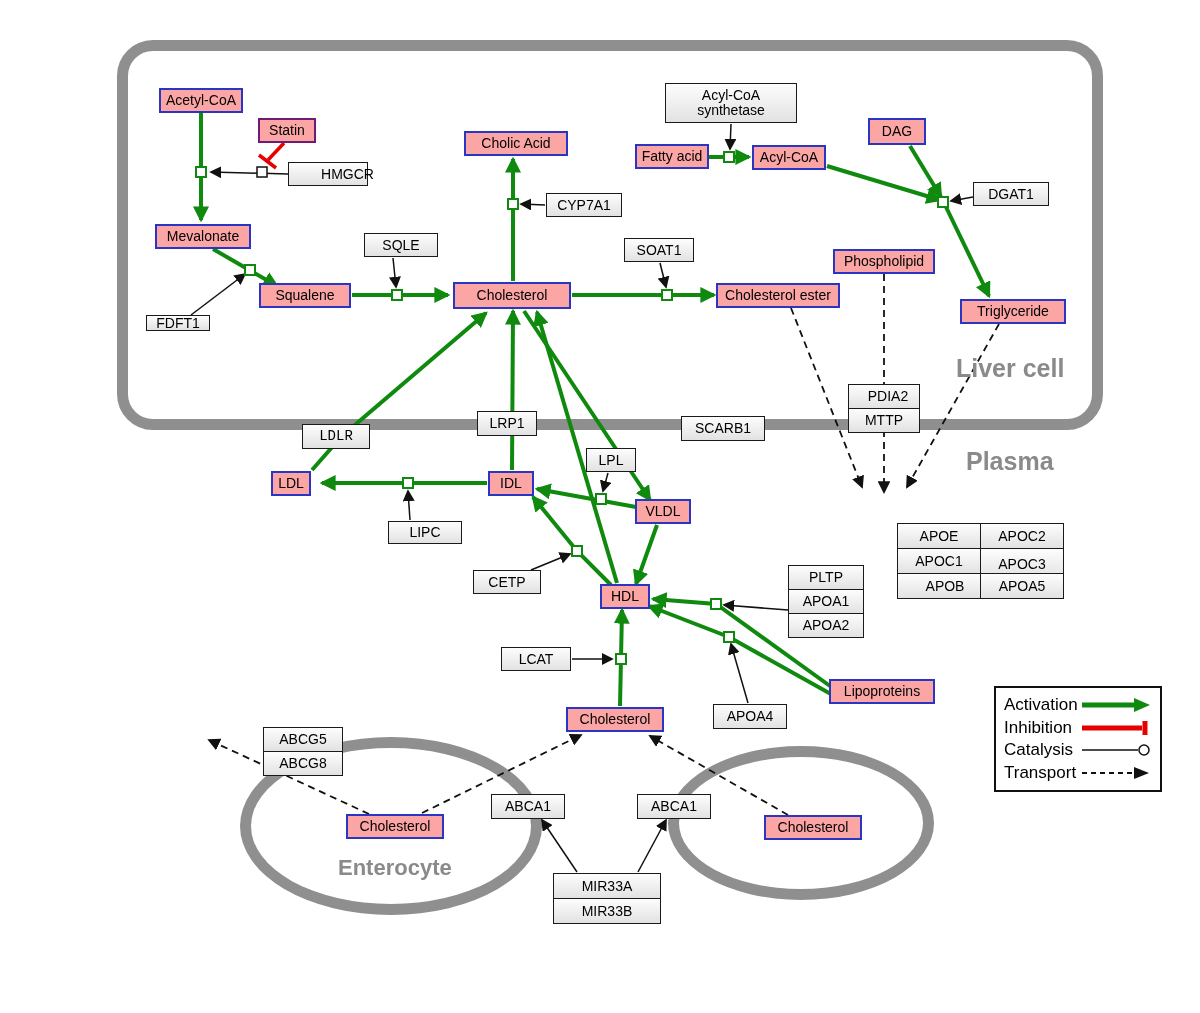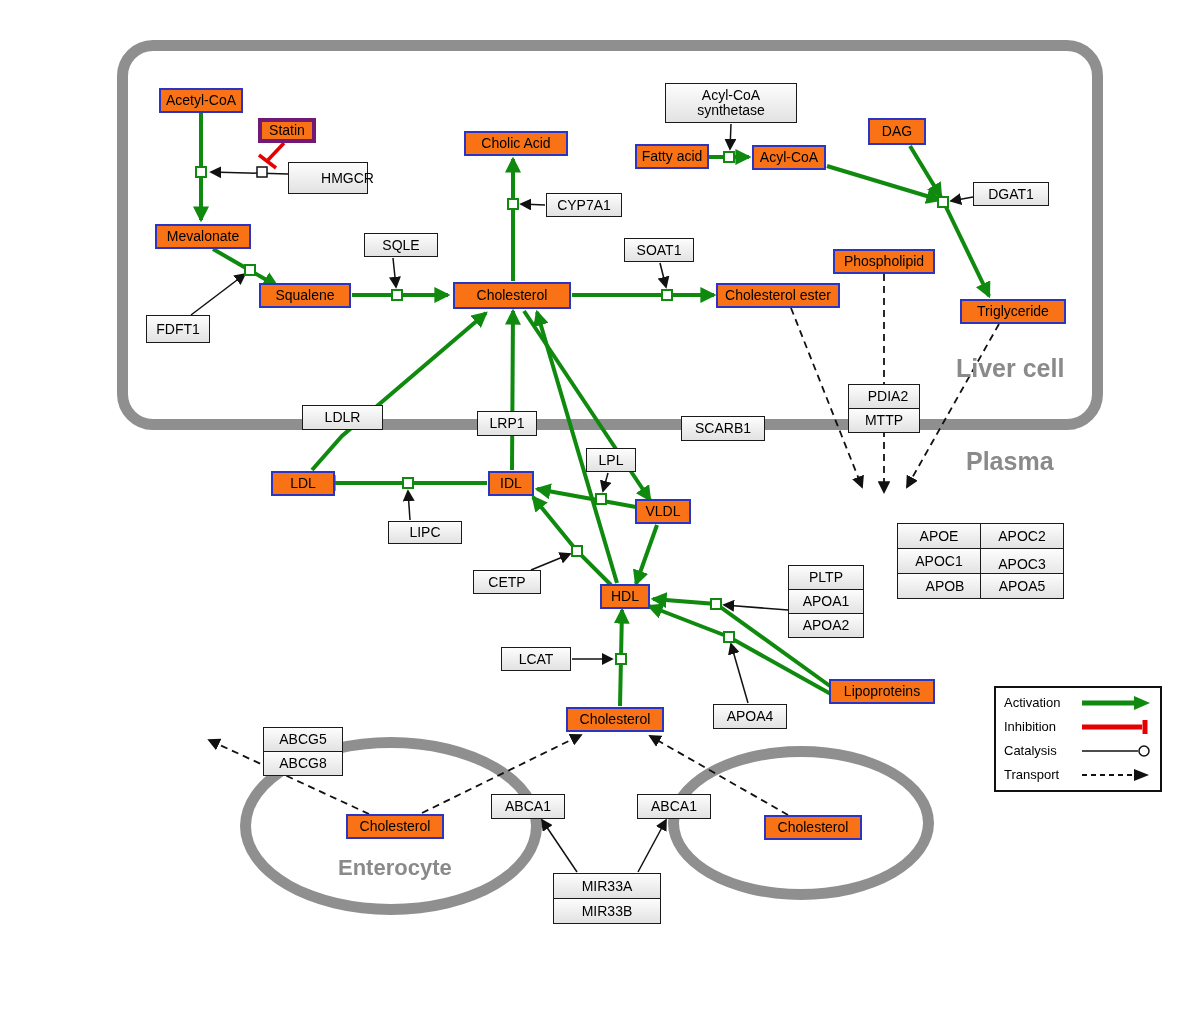--- a/index.html
+++ b/index.html
@@ -22,29 +22,29 @@
   .act{stroke:#0f8a0f;stroke-width:4;fill:none;marker-end:url(#mg);}
   .tr{stroke:#111;stroke-width:1.8;stroke-dasharray:7 5;fill:none;marker-end:url(#mt);}
   .cat{stroke:#111;stroke-width:1.5;fill:none;marker-end:url(#mb);}
   .inh{stroke:#e60000;stroke-width:3.5;fill:none;}
   .rxn{fill:#fff;stroke:#0f8a0f;stroke-width:2;}
   .port{fill:#fff;stroke:#111;stroke-width:1.5;}
 
   
   #nodes-layer{position:absolute;left:0;top:0;z-index:2;}
   .node{position:absolute;box-sizing:border-box;display:flex;align-items:center;justify-content:center;
-        text-align:center;font-size:14px;line-height:1.05;color:#000;background:#f97316;white-space:pre-line;}
+        text-align:center;font-size:14px;line-height:1.05;color:#000;background:#fca5a5;white-space:pre-line;}
   .metabolite{border:2px solid #2a35c4;}
   .enzyme{border:1px solid #1a1a1a;background:linear-gradient(180deg,#fdfdfd 0%,#e2e2e2 100%);}
-  .inhibitor{border:4px solid #701a75;}
+  .inhibitor{border:2px solid #701a75;}
 
   
   .legend{position:absolute;left:994px;top:686px;width:168px;height:106px;border:2px solid #111;background:#fff;
           z-index:3;box-sizing:border-box;padding:7px 8px;display:flex;flex-direction:column;justify-content:space-between;}
-  .legend-row{display:flex;align-items:flex-start;justify-content:space-between;font-size:13px;color:#000;}
+  .legend-row{display:flex;align-items:center;justify-content:space-between;font-size:17px;color:#000;}
   .legend-row svg{display:block;}
 </style>
 </head>
 <body>
 
 <div class="canvas">
 
   <div class="compartment liver"></div>
   <div class="compartment ellipse enterocyte"></div>
   <div class="compartment ellipse peripheral"></div>
@@ -125,44 +125,44 @@
     <rect class="rxn" x="596" y="494" width="10" height="10"></rect>
     <rect class="rxn" x="572" y="546" width="10" height="10"></rect>
     <rect class="rxn" x="616" y="654" width="10" height="10"></rect>
     <rect class="rxn" x="711" y="599" width="10" height="10"></rect>
     <rect class="rxn" x="724" y="632" width="10" height="10"></rect>
   </svg>
 
   <div id="nodes-layer">
       <div class="node metabolite" style="left: 159px; top: 87.5px; width: 84px; height: 25px;">Acetyl-CoA</div>
       <div class="node inhibitor" style="left: 258px; top: 117.5px; width: 58px; height: 25px;">Statin</div>
-      <div class="node enzyme" style="left: 288px; top: 162px; width: 80px; height: 32px; padding-left: 39px;">HMGCR</div>
+      <div class="node enzyme" style="left: 288px; top: 162px; width: 80px; height: 24px; padding-left: 39px;">HMGCR</div>
       <div class="node metabolite" style="left: 155px; top: 223.5px; width: 96px; height: 25px;">Mevalonate</div>
-      <div class="node enzyme" style="left: 146px; top: 315px; width: 64px; height: 28px;">FDFT1</div>
+      <div class="node enzyme" style="left: 146px; top: 315px; width: 64px; height: 16px;">FDFT1</div>
       <div class="node metabolite" style="left: 259px; top: 282.5px; width: 92px; height: 25px;">Squalene</div>
       <div class="node enzyme" style="left: 364px; top: 233px; width: 74px; height: 24px;">SQLE</div>
       <div class="node metabolite" style="left: 453px; top: 281.5px; width: 118px; height: 27px;">Cholesterol</div>
       <div class="node metabolite" style="left: 464px; top: 130.5px; width: 104px; height: 25px;">Cholic Acid</div>
       <div class="node enzyme" style="left: 546px; top: 193px; width: 76px; height: 24px;">CYP7A1</div>
       <div class="node enzyme" style="left: 624px; top: 238px; width: 70px; height: 24px;">SOAT1</div>
       <div class="node metabolite" style="left: 716px; top: 282.5px; width: 124px; height: 25px;">Cholesterol ester</div>
       <div class="node metabolite" style="left: 635px; top: 143.5px; width: 74px; height: 25px;">Fatty acid</div>
       <div class="node enzyme" style="left: 665px; top: 83px; width: 132px; height: 40px;">Acyl-CoA
 synthetase</div>
       <div class="node metabolite" style="left: 752px; top: 144.5px; width: 74px; height: 25px;">Acyl-CoA</div>
       <div class="node metabolite" style="left: 868px; top: 117.5px; width: 58px; height: 27px;">DAG</div>
       <div class="node enzyme" style="left: 973px; top: 182px; width: 76px; height: 24px;">DGAT1</div>
       <div class="node metabolite" style="left: 833px; top: 248.5px; width: 102px; height: 25px;">Phospholipid</div>
       <div class="node metabolite" style="left: 960px; top: 298.5px; width: 106px; height: 25px;">Triglyceride</div>
       <div class="node enzyme" style="left: 848px; top: 383.5px; width: 72px; height: 25px; padding-left: 8px;">PDIA2</div>
       <div class="node enzyme" style="left: 848px; top: 407.5px; width: 72px; height: 25px;">MTTP</div>
-      <div class="node enzyme" style="left: 302px; top: 405px; width: 81px; height: 25px;">LDLR</div>
+      <div class="node enzyme" style="left: 302px; top: 424px; width: 68px; height: 25px; font-family: Liberation Mono, monospace;">LDLR</div>
       <div class="node enzyme" style="left: 477px; top: 410.5px; width: 60px; height: 25px;">LRP1</div>
       <div class="node enzyme" style="left: 681px; top: 415.5px; width: 84px; height: 25px;">SCARB1</div>
-      <div class="node metabolite" style="left: 271px; top: 470.5px; width: 64px; height: 25px;">LDL</div>
+      <div class="node metabolite" style="left: 271px; top: 470.5px; width: 40px; height: 25px;">LDL</div>
       <div class="node metabolite" style="left: 488px; top: 470.5px; width: 46px; height: 25px;">IDL</div>
       <div class="node enzyme" style="left: 388px; top: 521px; width: 74px; height: 23px;">LIPC</div>
       <div class="node enzyme" style="left: 586px; top: 448px; width: 50px; height: 24px;">LPL</div>
       <div class="node metabolite" style="left: 635px; top: 498.5px; width: 56px; height: 25px;">VLDL</div>
       <div class="node enzyme" style="left: 473px; top: 570px; width: 68px; height: 24px;">CETP</div>
       <div class="node metabolite" style="left: 600px; top: 583.5px; width: 50px; height: 25px;">HDL</div>
       <div class="node enzyme" style="left: 501px; top: 647px; width: 70px; height: 24px;">LCAT</div>
       <div class="node enzyme" style="left: 788px; top: 564.5px; width: 76px; height: 25px;">PLTP</div>
       <div class="node enzyme" style="left: 788px; top: 588.5px; width: 76px; height: 25px;">APOA1</div>
       <div class="node enzyme" style="left: 788px; top: 612.5px; width: 76px; height: 25px;">APOA2</div>

